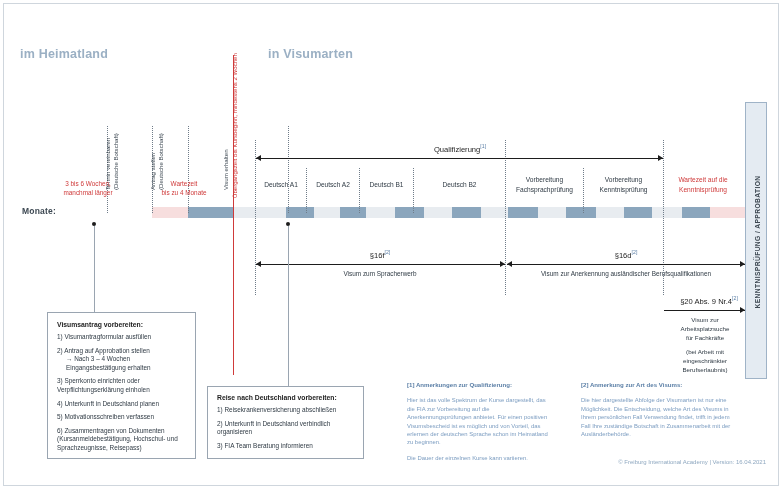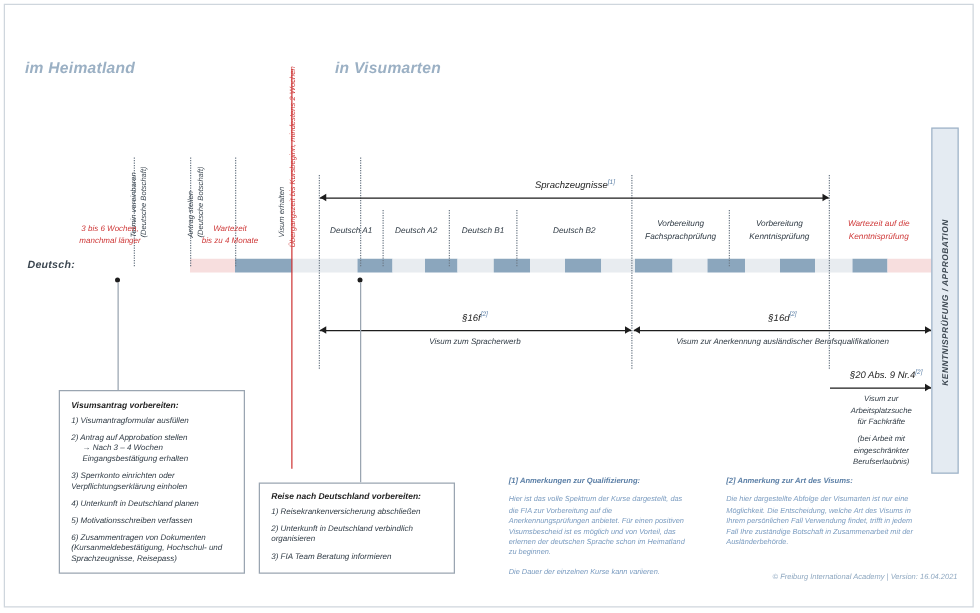--- a/index.html
+++ b/index.html
@@ -2,21 +2,21 @@
 <html><head>
 <meta charset="utf-8">
 <style>
   html,body{margin:0;padding:0;}
   body{
     width:784px;height:490px;
     background:#ffffff;
     font-family:"Liberation Sans","DejaVu Sans",sans-serif;
     overflow:hidden;
   }
-  #stage{position:relative;width:784px;height:490px;background:#fff;font-style:italic;}
+  #stage{position:relative;width:784px;height:490px;background:#fff;}
   #frame{position:absolute;left:3px;top:3px;width:776px;height:483px;border:1px solid #cfd6dd;box-sizing:border-box;}
 
   .hdr{position:absolute;font-size:12.5px;font-weight:bold;color:#9bb0c4;letter-spacing:.2px;}
   #hdr-heimat{left:20px;top:47px;}
   #hdr-deutsch{left:268px;top:47px;}
 
   
   #tl{position:absolute;left:152px;top:207px;height:11px;width:610px;}
   .seg{position:absolute;top:0;height:11px;}
   .seg.gray{background:#e8ecf0;}
@@ -79,21 +79,21 @@
 </style>
 </head>
 <body>
 
 <div id="stage">
   <div id="frame"></div>
 
   <div class="hdr" id="hdr-heimat">im Heimatland</div>
   <div class="hdr" id="hdr-deutsch">in Visumarten</div>
 
-  <div id="monate-lbl">Deutsch:</div>
+  <div id="monate-lbl">Monate:</div>
   <div id="tl">
     <div class="seg pink" style="left:0px;width:36px;"></div>
     <div class="seg blue" style="left:36px;width:46px;"></div>
     <div class="seg gray" style="left:82px;width:52px;"></div>
     <div class="seg blue" style="left:134px;width:28px;"></div>
     <div class="seg gray" style="left:162px;width:26px;"></div>
     <div class="seg blue" style="left:188px;width:26px;"></div>
     <div class="seg gray" style="left:214px;width:29px;"></div>
     <div class="seg blue" style="left:243px;width:29px;"></div>
     <div class="seg gray" style="left:272px;width:28px;"></div>
@@ -162,21 +162,21 @@
     <div>Vorbereitung</div>
       <div>Kenntnisprüfung</div>
     </div>
   <div class="stagelab red" style="left:664px;top:175px;width:78px;">
     <div>Wartezeit auf die</div>
       <div>Kenntnisprüfung</div>
     </div>
 
   <div class="arrow both" style="left:256px;top:158px;width:407px;"></div>
   <div class="arrlabel" style="left:360px;top:143px;width:200px;">
-    <span>Sprachzeugnisse</span><span class="sup">[1]</span>
+    <span>Qualifizierung</span><span class="sup">[1]</span>
   </div>
 
   <div class="arrow both" style="left:256px;top:264px;width:249px;"></div>
   <div class="arrlabel" style="left:330px;top:249px;width:100px;">
     <span>§16f</span><span class="sup">[2]</span>
   </div>
   <div class="arrsub" style="left:305px;top:270px;width:150px;">Visum zum Spracherwerb</div>
 
   <div class="arrow both" style="left:507px;top:264px;width:238px;"></div>
   <div class="arrlabel" style="left:576px;top:249px;width:100px;">

